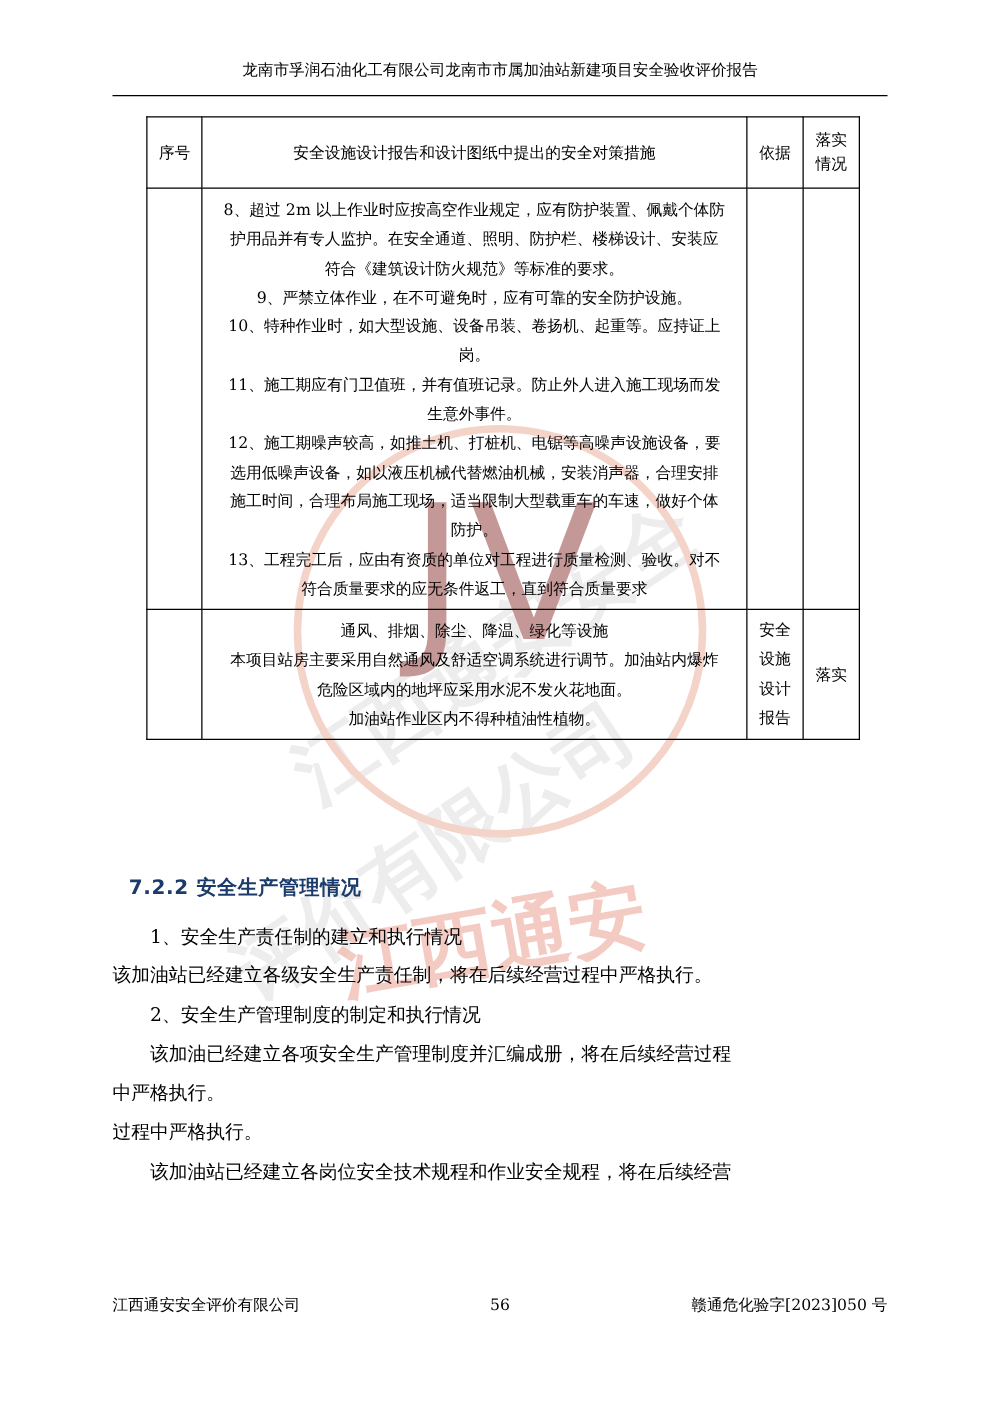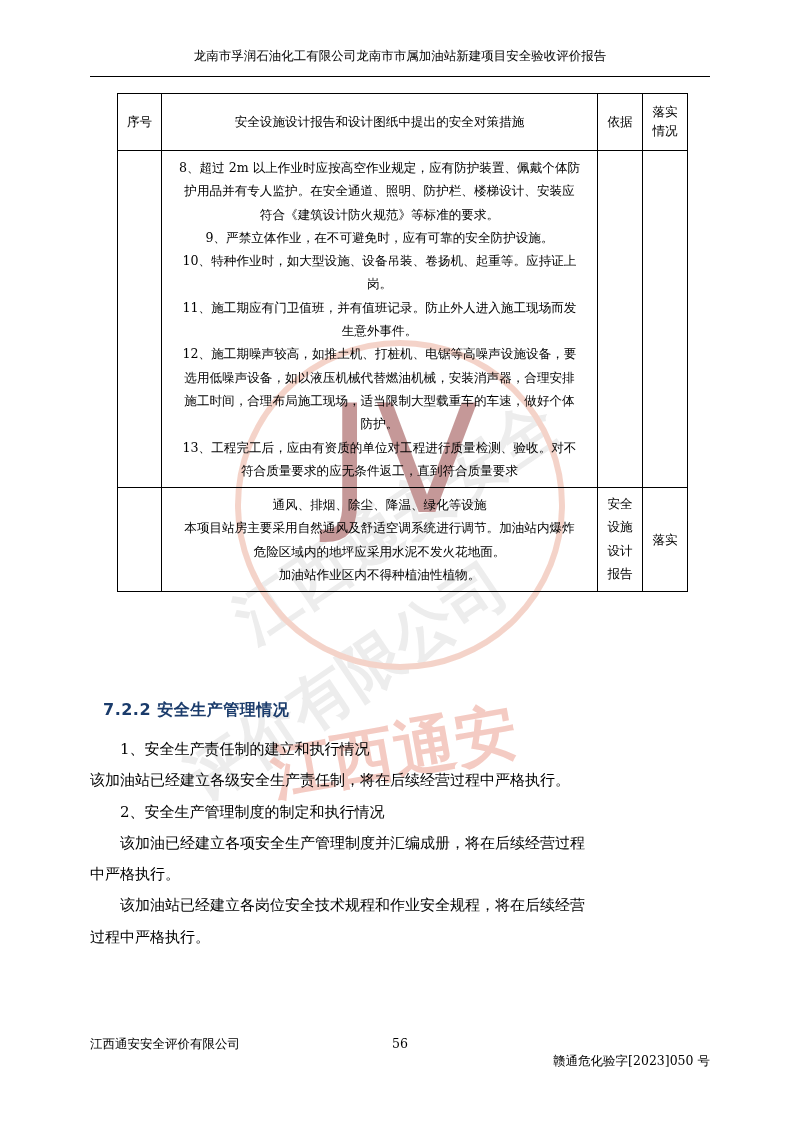--- a/index.html
+++ b/index.html
@@ -170,21 +170,21 @@
   .footer {
     position: absolute;
     left: 90px;
     top: 1036px;
     width: 620px;
     font-size: 12.5px;
     z-index: 3;
   }
   .footer-left { position: absolute; left: 0; top: 0; }
   .footer-center { position: absolute; left: 0; top: 0; width: 620px; text-align: center; }
-  .footer-right { position: absolute; right: 0; top: 17px; }
+  .footer-right { position: absolute; right: 0; top: 0; }
 </style>
 </head>
 <body>
 
 <div class="page">
 
   <div class="watermark">
     <div class="wm-diag wm-diag-1">江西通安安全</div>
     <div class="wm-diag wm-diag-2">评价有限公司</div>
     <div class="wm-ring"></div>
@@ -253,22 +253,22 @@
     </table>
   </div>
 
   <div class="section">
     <h2 class="sec-title">7.2.2  安全生产管理情况</h2>
     <p class="para indent">1、安全生产责任制的建立和执行情况</p>
     <p class="para">该加油站已经建立各级安全生产责任制，将在后续经营过程中严格执行。</p>
     <p class="para indent">2、安全生产管理制度的制定和执行情况</p>
     <p class="para indent">该加油已经建立各项安全生产管理制度并汇编成册，将在后续经营过程</p>
     <p class="para">中严格执行。</p>
+    <p class="para">过程中严格执行。</p>
     <p class="para indent">该加油站已经建立各岗位安全技术规程和作业安全规程，将在后续经营</p>
-    <p class="para">过程中严格执行。</p>
   </div>
 
   <div class="footer">
     <span class="footer-left">江西通安安全评价有限公司</span>
     <span class="footer-center">56</span>
     <span class="footer-right">赣通危化验字[2023]050 号</span>
   </div>
 
 </div>
 

